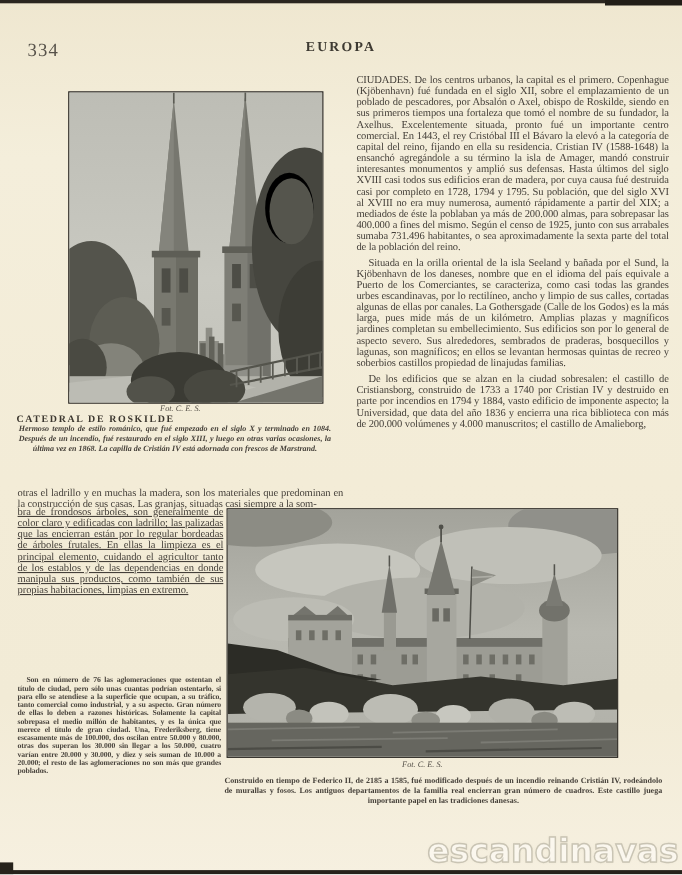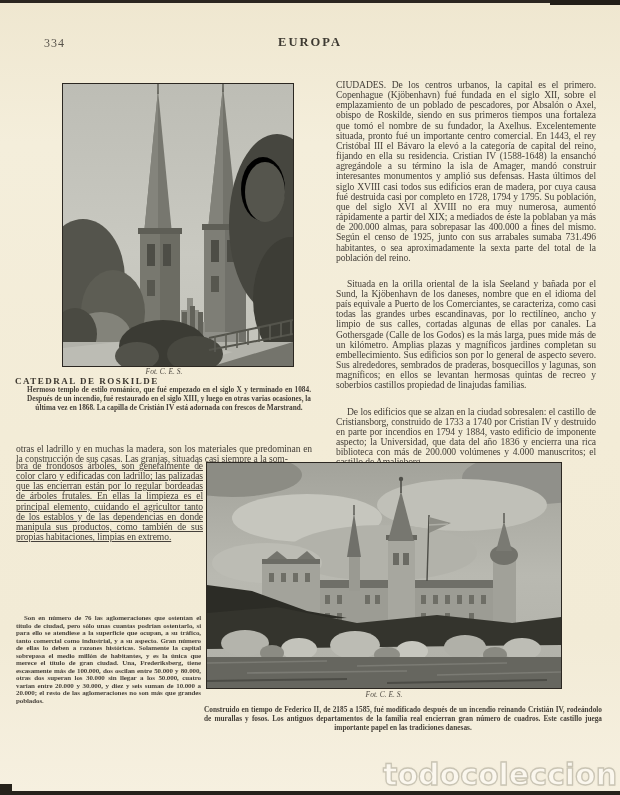--- a/index.html
+++ b/index.html
@@ -6,44 +6,44 @@
   .page{
     position:relative;width:620px;height:795px;overflow:hidden;
     background:linear-gradient(180deg,#efe7d0 0%,#f4eedb 18%,#f3ecd7 55%,#f2ebd6 80%,#f6f0e0 100%);
     font-family:"Liberation Serif","DejaVu Serif",serif;
     color:#45403a;
   }
   .scan-top{position:absolute;top:0;left:0;width:620px;height:3px;background:#2b2620;}
   .scan-top-r{position:absolute;top:0;right:0;width:70px;height:5px;background:#221e18;}
   .scan-bottom{position:absolute;bottom:0;left:0;width:620px;height:4px;background:#26221b;}
   .scan-bottom-l{position:absolute;bottom:0;left:0;width:12px;height:11px;background:#26221b;}
-  .pageno{position:absolute;top:36px;left:44px;font-size:12px;color:#57524a;letter-spacing:1px;}
+  .pageno{position:absolute;top:36px;left:25px;font-size:17px;color:#57524a;letter-spacing:1px;}
   .ptitle{position:absolute;top:35px;left:0;right:0;text-align:center;font-weight:bold;
     font-size:12.5px;letter-spacing:2px;color:#3e3a32;}
   .figure{position:absolute;border:1px solid #2b2721;box-sizing:border-box;background:#c5c5bd;}
   .fig1{left:62px;top:83px;width:232px;height:284px;}
   .fig2{left:206px;top:462px;width:356px;height:227px;}
   .fot{position:absolute;font-size:7.5px;font-style:italic;color:#514c44;text-align:center;}
   .fot1{top:367px;left:15px;width:298px;}
   .fot2{top:690px;left:206px;width:356px;}
   .captitle{position:absolute;text-align:left;font-weight:bold;font-size:9px;
     letter-spacing:1.5px;color:#3c372f;}
   .cap1t{top:376px;left:15px;width:300px;}
   .cap2t{top:697px;left:205px;width:397px;}
   .capbody{position:absolute;font-weight:bold;font-size:7.3px;line-height:8.8px;
     text-align:justify;text-align-last:center;color:#46413a;}
-  .cap1b{top:386px;left:27px;width:284px;}
+  .cap1b{top:386px;left:17px;width:284px;font-style:italic;}
   .cap2b{top:706px;left:204px;width:398px;}
   .body{font-size:9.6px;line-height:10.15px;text-align:justify;letter-spacing:-0.1px;}
   .pwide{position:absolute;top:444px;left:16px;width:296px;}
   .pnarrow{position:absolute;top:461px;left:16px;width:187px;text-decoration:underline;}
   .psmall{position:absolute;top:615px;left:16px;width:185px;font-size:7px;line-height:7.5px;
     text-align:justify;text-indent:8px;letter-spacing:-0.1px;color:#4a453e;font-weight:bold;}
   .rightcol{position:absolute;top:64px;left:320px;width:292px;height:398px;overflow:hidden;}
-  .rightcol p{margin:16px;}
+  .rightcol p{margin:4px;}
   .rightcol p + p{margin-top:3px;text-indent:11px;}
   .watermark{position:absolute;right:3px;bottom:3px;
     font-family:"DejaVu Sans","Liberation Sans",sans-serif;font-weight:700;font-size:30px;
     letter-spacing:0px;color:rgba(252,249,240,0.95);
     -webkit-text-stroke:1.3px rgba(187,181,164,0.75);
     text-shadow:0 0 2px rgba(180,174,158,0.35);}
   svg{display:block;}
 </style>
 </head>
 <body>
@@ -233,17 +233,17 @@
       <g stroke="#4c4c46" stroke-width="2">
         <line x1="0" y1="218" x2="140" y2="216"></line>
           <line x1="180" y1="220" x2="340" y2="217"></line>
       </g>
     </svg>
   </div>
 
   <div class="fot fot2">Fot. C. E. S.</div>
   <div class="capbody cap2b">Construido en tiempo de Federico II, de 2185 a 1585, fué modificado después de un incendio reinando Cristián IV, rodeándolo de murallas y fosos. Los antiguos departamentos de la familia real encierran gran número de cuadros. Este castillo juega importante papel en las tradiciones danesas.</div>
 
-  <div class="watermark">todocoleccion</div>
+  <div class="watermark">escandinavas</div>
 
   <div class="scan-bottom"></div>
   <div class="scan-bottom-l"></div>
 </div>
 
 </body></html>

